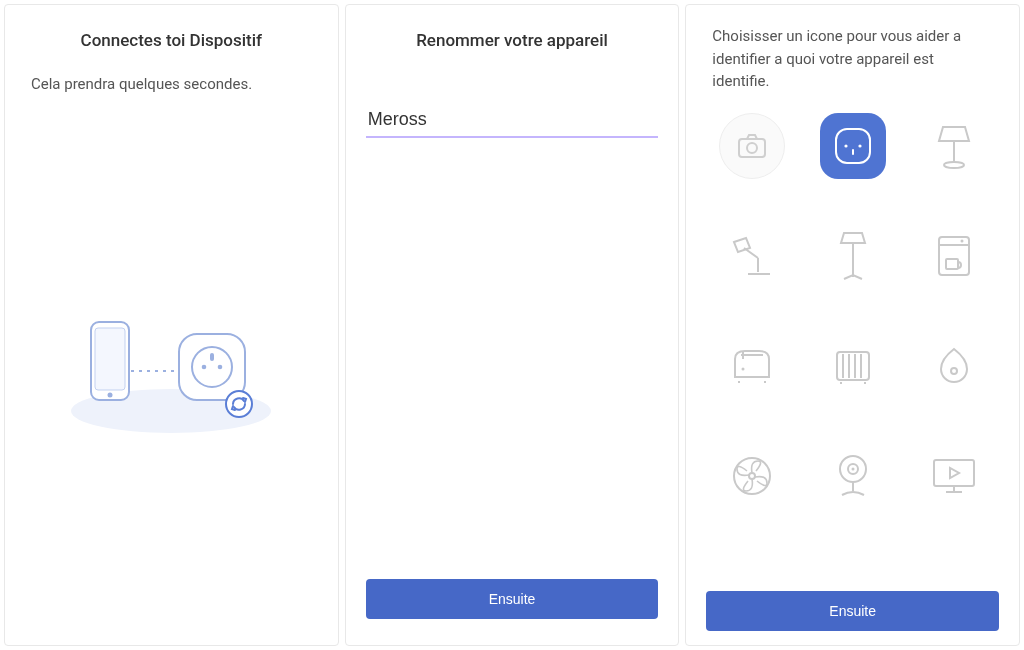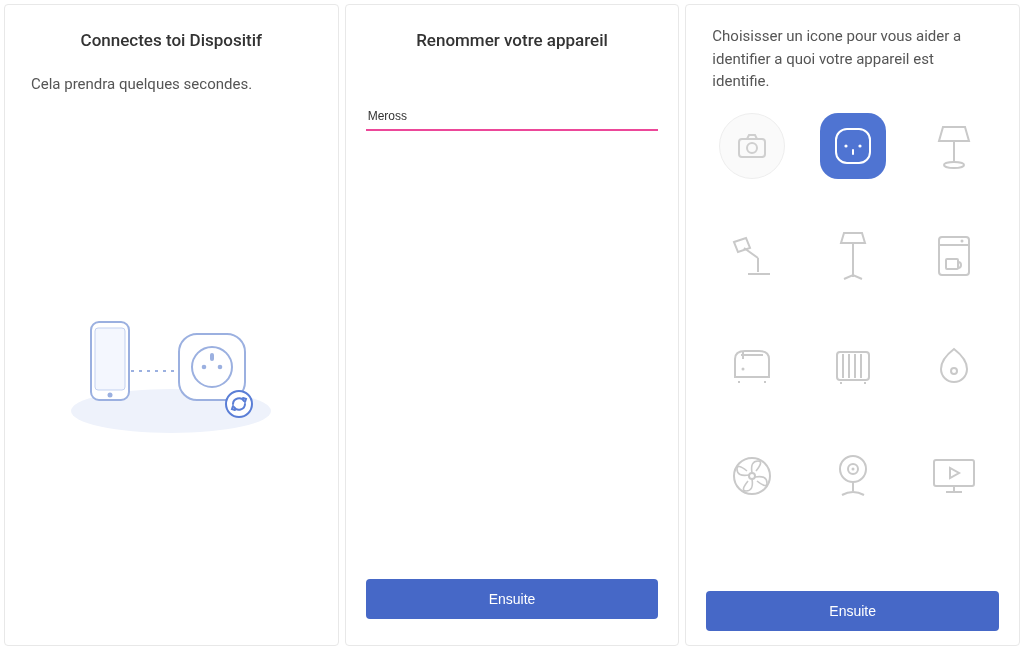--- a/index.html
+++ b/index.html
@@ -56,22 +56,22 @@
       justify-content: center;
       margin-top: 220px;
     }
     .input-wrap {
       margin-top: 30px;
       padding: 0 4px;
     }
     .text-input {
       width: 100%;
       border: none;
-      border-bottom: 2px solid #ec4899;
-      font-size: 12px;
+      border-bottom: 2px solid #c4b5fd;
+      font-size: 18px;
       color: #333;
       padding: 6px 2px;
       outline: none;
       background: transparent;
     }
     .btn-primary {
       background: #4668c7;
       color: #fff;
       border: none;
       border-radius: 4px;

